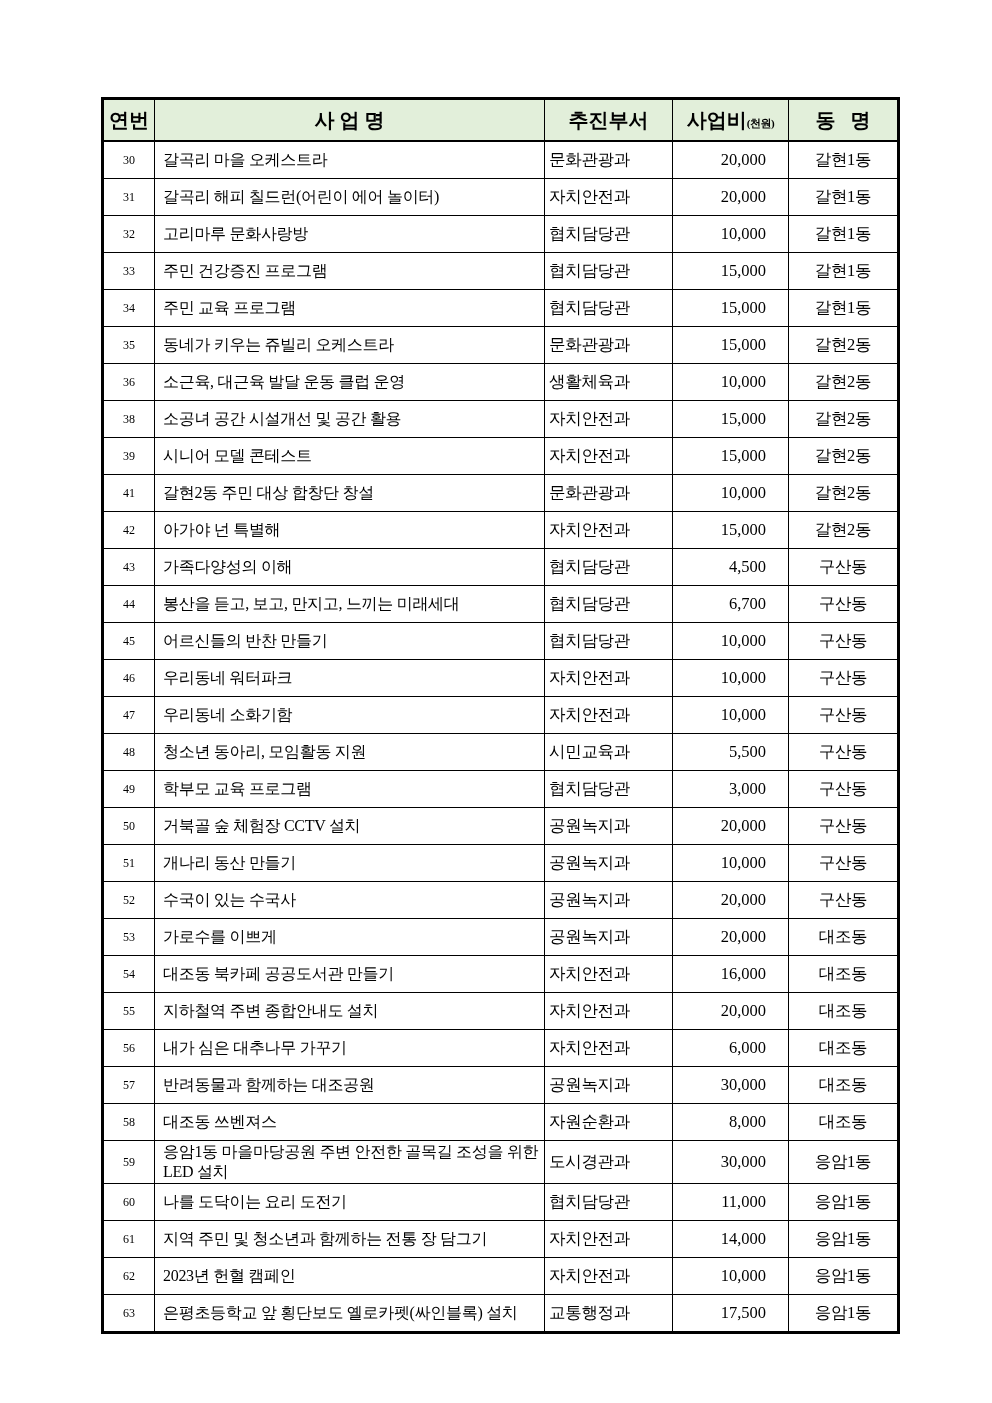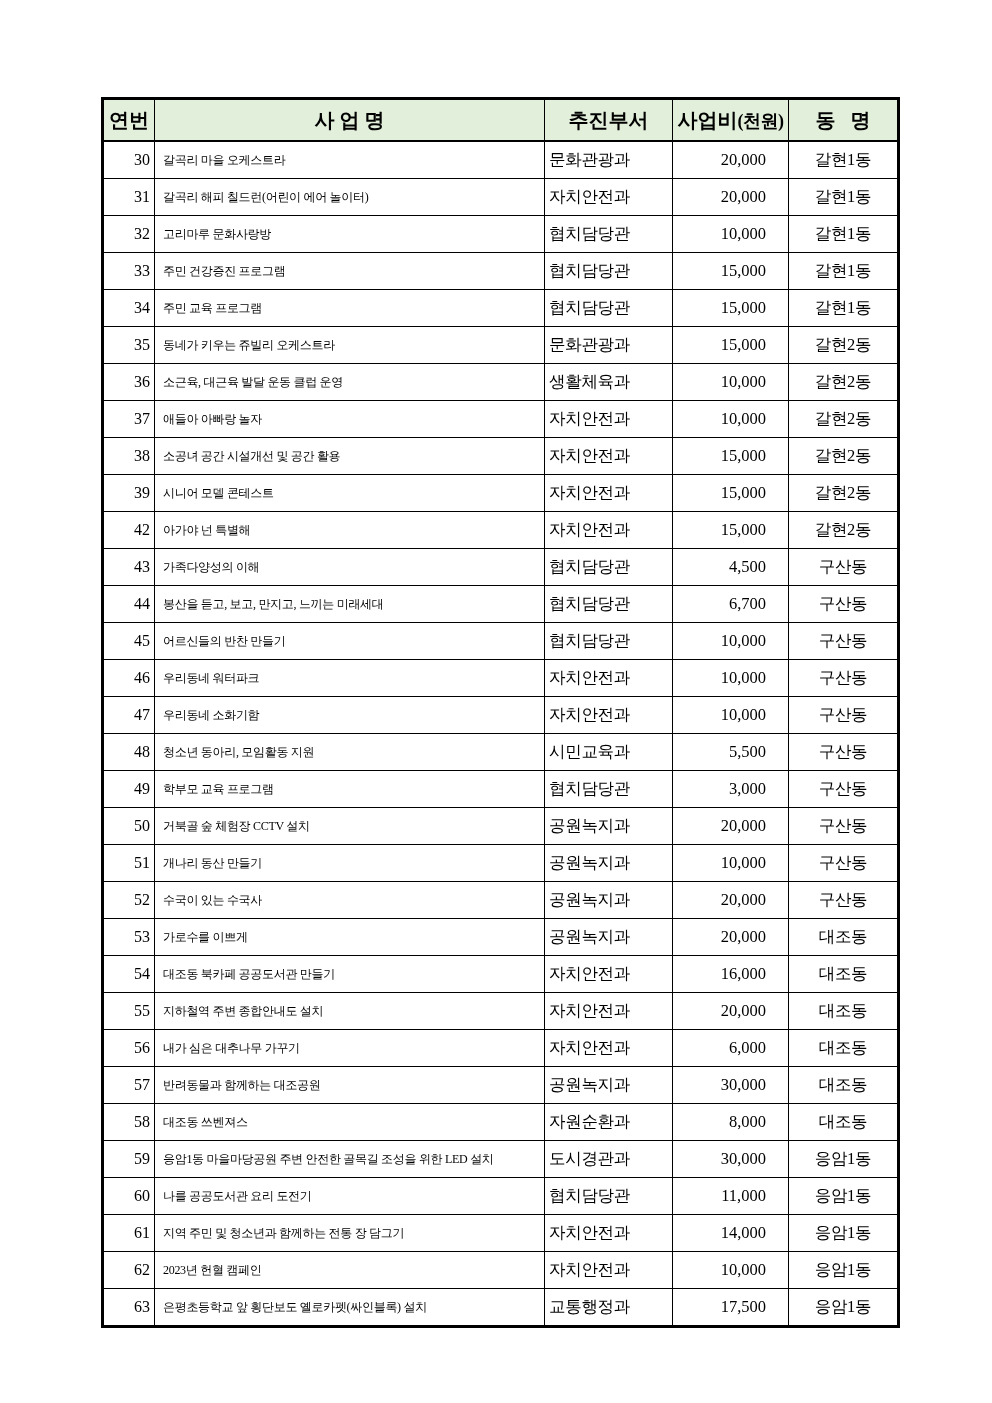--- a/index.html
+++ b/index.html
@@ -35,37 +35,37 @@
     border-bottom:2.5px solid var(--border-col);
     height:40px;
     font-size:20px;
     font-weight:bold;
     text-align:center;
     vertical-align:middle;
     white-space:pre;
     padding:0 2px;
   }
   th .unit{
-    font-size:18px;
+    font-size:11px;
     font-weight:bold;
     letter-spacing:-0.5px;
   }
   td{
     border:1.5px solid var(--border-col);
     height:34px;
     vertical-align:middle;
     font-size:16.5px;
     padding:1px 4px;
     overflow:hidden;
   }
-  td.c-no{text-align:right;font-size:16px;}
+  td.c-no{text-align:center;font-size:12px;}
   td.c-name{
     text-align:left;
     padding-left:8px;padding-right:4px;
-    font-size:12px;
+    font-size:16px;
     word-break:keep-all;
     line-height:1.25;
     letter-spacing:-0.3px;
   }
   td.c-dept{letter-spacing:-0.3px;}
   td.c-budget{text-align:right;padding-right:22px;padding-left:28px;}
   td.c-dong{text-align:center;letter-spacing:-0.3px;}
 </style>
 </head>
 <body>
@@ -132,38 +132,38 @@
     <td class="c-dong">갈현2동</td>
   </tr>
         <tr>
     <td class="c-no">36</td>
     <td class="c-name">소근육, 대근육 발달 운동 클럽 운영</td>
     <td class="c-dept">생활체육과</td>
     <td class="c-budget">10,000</td>
     <td class="c-dong">갈현2동</td>
   </tr>
         <tr>
-    <td class="c-no">37</td>
-    <td class="c-name">애들아 아빠랑 놀자</td>
-    <td class="c-dept">자치안전과</td>
-    <td class="c-budget">10,000</td>
-    <td class="c-dong">갈현2동</td>
-  </tr>
-        <tr>
     <td class="c-no">38</td>
     <td class="c-name">소공녀 공간 시설개선 및 공간 활용</td>
     <td class="c-dept">자치안전과</td>
     <td class="c-budget">15,000</td>
     <td class="c-dong">갈현2동</td>
   </tr>
         <tr>
     <td class="c-no">39</td>
     <td class="c-name">시니어 모델 콘테스트</td>
     <td class="c-dept">자치안전과</td>
     <td class="c-budget">15,000</td>
+    <td class="c-dong">갈현2동</td>
+  </tr>
+        <tr>
+    <td class="c-no">41</td>
+    <td class="c-name">갈현2동 주민 대상 합창단 창설</td>
+    <td class="c-dept">문화관광과</td>
+    <td class="c-budget">10,000</td>
     <td class="c-dong">갈현2동</td>
   </tr>
         <tr>
     <td class="c-no">42</td>
     <td class="c-name">아가야 넌 특별해</td>
     <td class="c-dept">자치안전과</td>
     <td class="c-budget">15,000</td>
     <td class="c-dong">갈현2동</td>
   </tr>
         <tr>
@@ -280,21 +280,21 @@
   </tr>
         <tr>
     <td class="c-no">59</td>
     <td class="c-name">응암1동 마을마당공원 주변 안전한 골목길 조성을 위한 LED 설치</td>
     <td class="c-dept">도시경관과</td>
     <td class="c-budget">30,000</td>
     <td class="c-dong">응암1동</td>
   </tr>
         <tr>
     <td class="c-no">60</td>
-    <td class="c-name">나를 공공도서관 요리 도전기</td>
+    <td class="c-name">나를 도닥이는 요리 도전기</td>
     <td class="c-dept">협치담당관</td>
     <td class="c-budget">11,000</td>
     <td class="c-dong">응암1동</td>
   </tr>
         <tr>
     <td class="c-no">61</td>
     <td class="c-name">지역 주민 및 청소년과 함께하는 전통 장 담그기</td>
     <td class="c-dept">자치안전과</td>
     <td class="c-budget">14,000</td>
     <td class="c-dong">응암1동</td>

